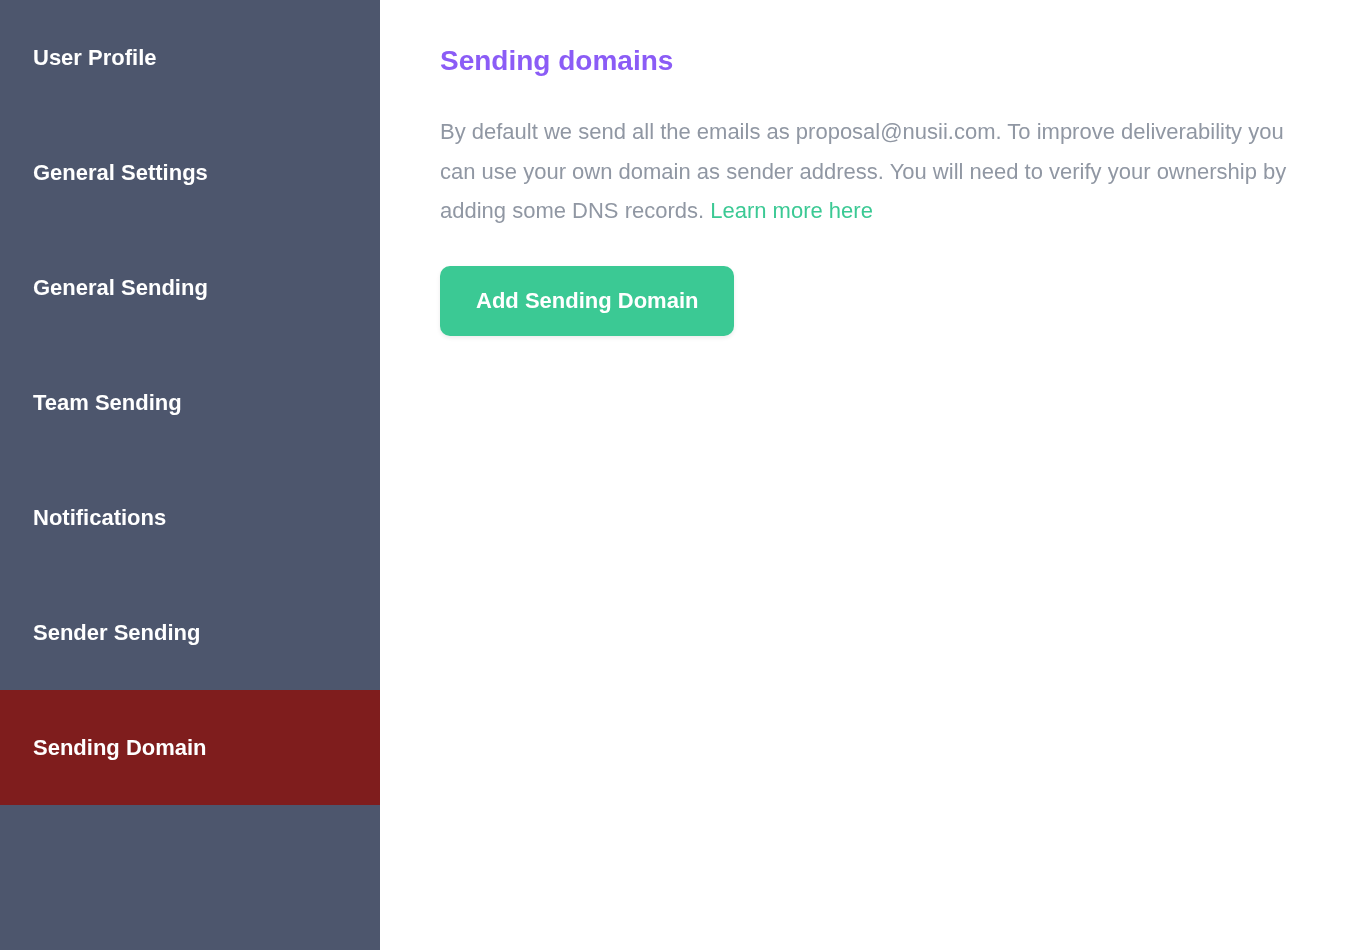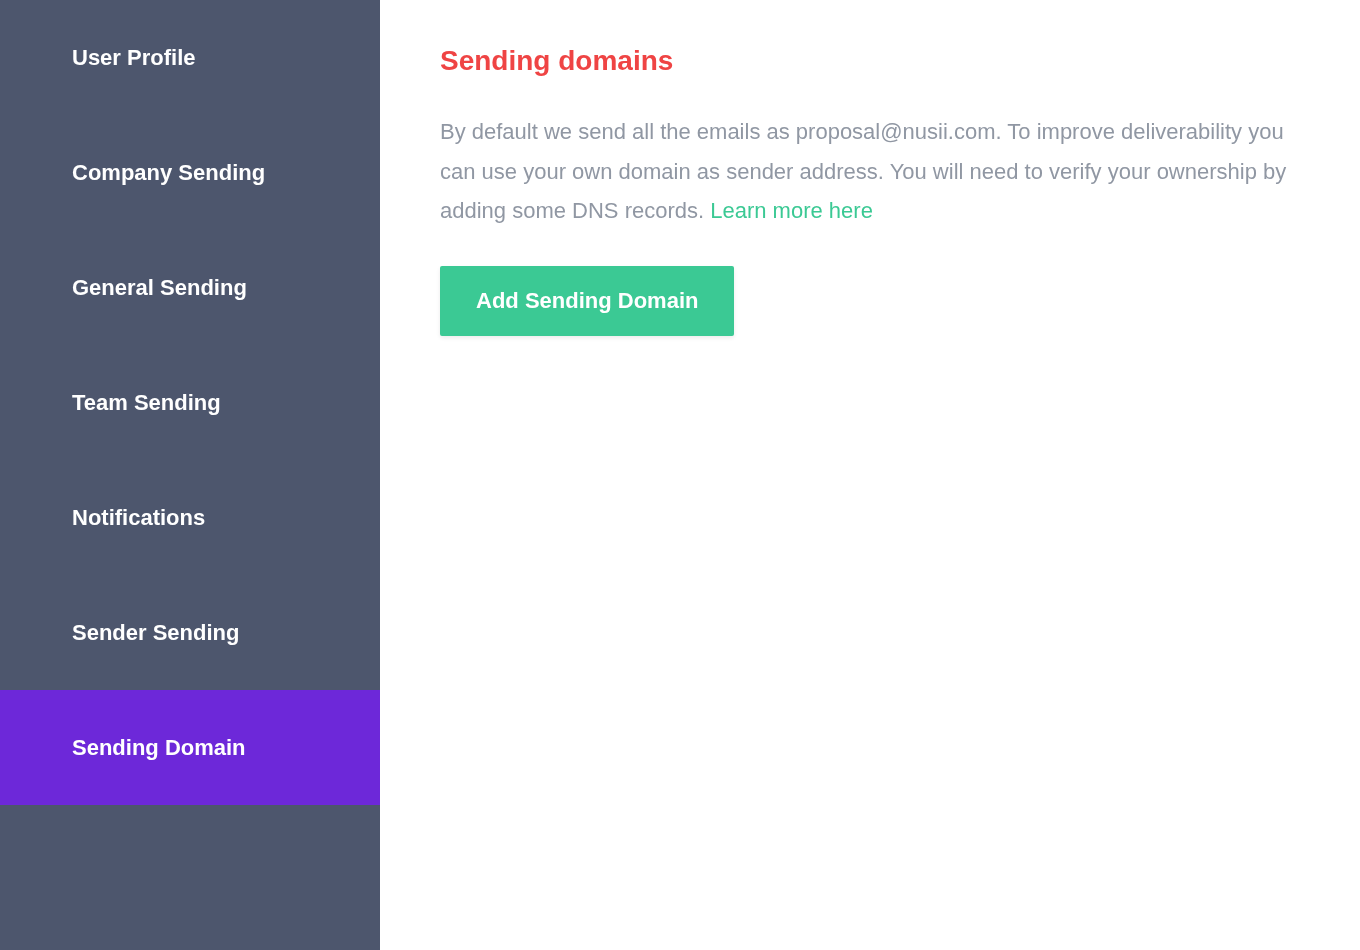--- a/index.html
+++ b/index.html
@@ -20,38 +20,38 @@
     }
     .sidebar {
       width: 380px;
       background: #4d566d;
       flex-shrink: 0;
     }
     .sidebar-item {
       height: 115px;
       display: flex;
       align-items: center;
-      padding-left: 72px;
+      padding-left: 33px;
       color: #ffffff;
       font-size: 22px;
       font-weight: 600;
       cursor: pointer;
     }
     .sidebar-item.active {
-      background: #6d28d9;
+      background: #7f1d1d;
     }
     .main {
       flex: 1;
       padding: 45px 60px;
       background: #ffffff;
     }
     .page-title {
       font-size: 28px;
       font-weight: 700;
-      color: #ef4444;
+      color: #8b5cf6;
       margin-bottom: 35px;
     }
     .description {
       font-size: 22px;
       line-height: 1.8;
       color: #9097a3;
       font-weight: 400;
       margin-bottom: 35px;
       max-width: 850px;
     }
@@ -60,35 +60,35 @@
       text-decoration: none;
       cursor: pointer;
     }
     .btn-primary {
       background: #3bc994;
       color: #ffffff;
       border: none;
       font-size: 22px;
       font-weight: 600;
       padding: 22px 36px;
-      border-radius: 2px;
+      border-radius: 10px;
       cursor: pointer;
       box-shadow: 0 2px 4px rgba(0,0,0,0.08);
     }
   </style>
 </head>
 <body>
 
 <div class="layout">
   <nav class="sidebar">
     <div class="sidebar-item">
       <span>User Profile</span>
     </div>
     <div class="sidebar-item">
-      <span>Company Sending</span>
+      <span>General Settings</span>
     </div>
     <div class="sidebar-item">
       <span>General Sending</span>
     </div>
     <div class="sidebar-item">
       <span>Team Sending</span>
     </div>
     <div class="sidebar-item">
       <span>Notifications</span>
     </div>

